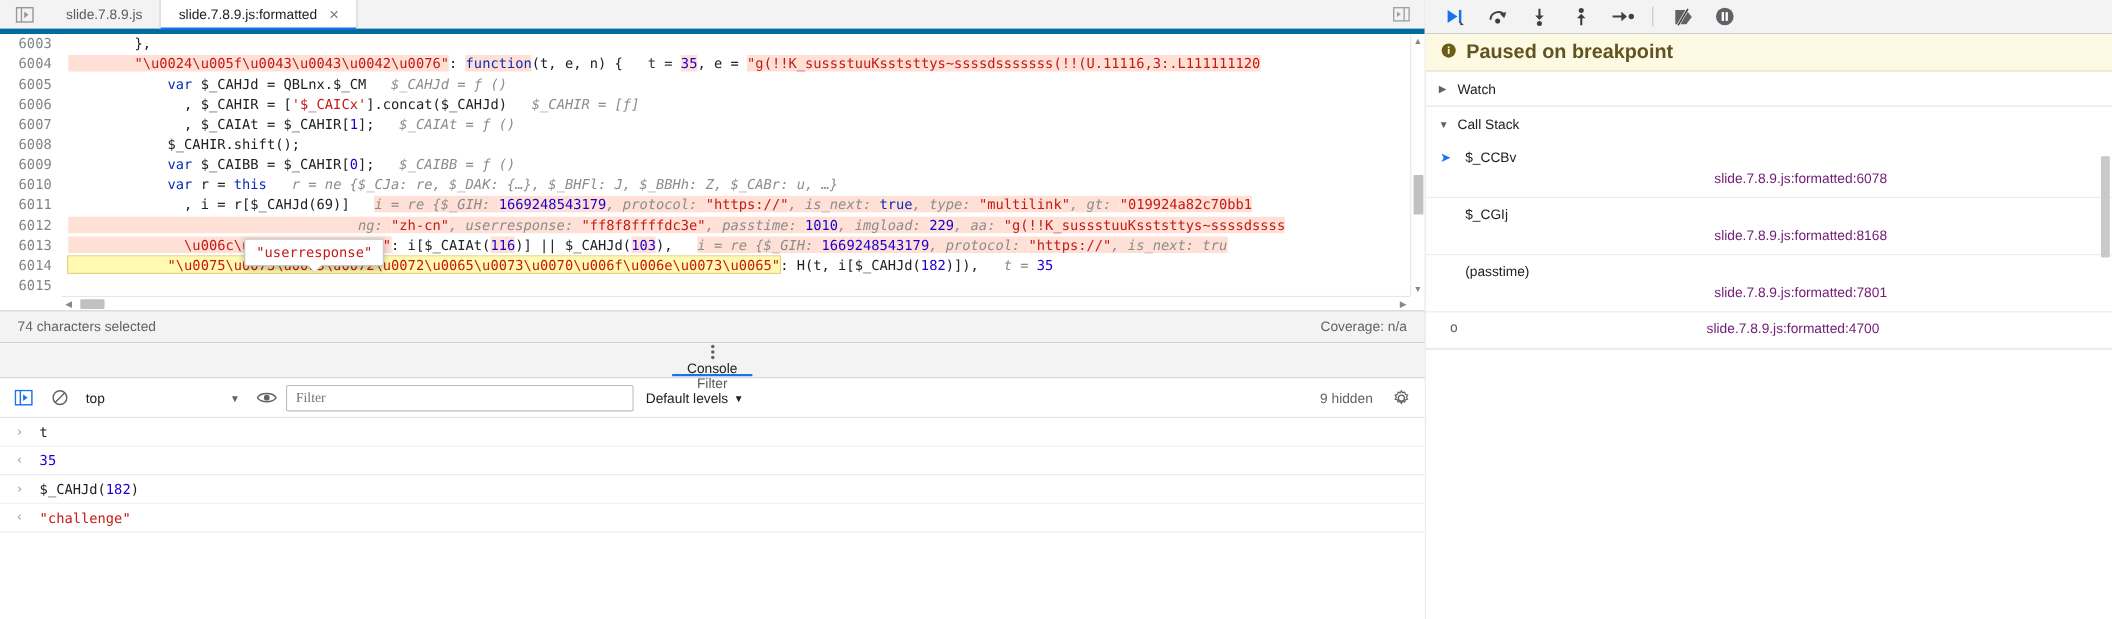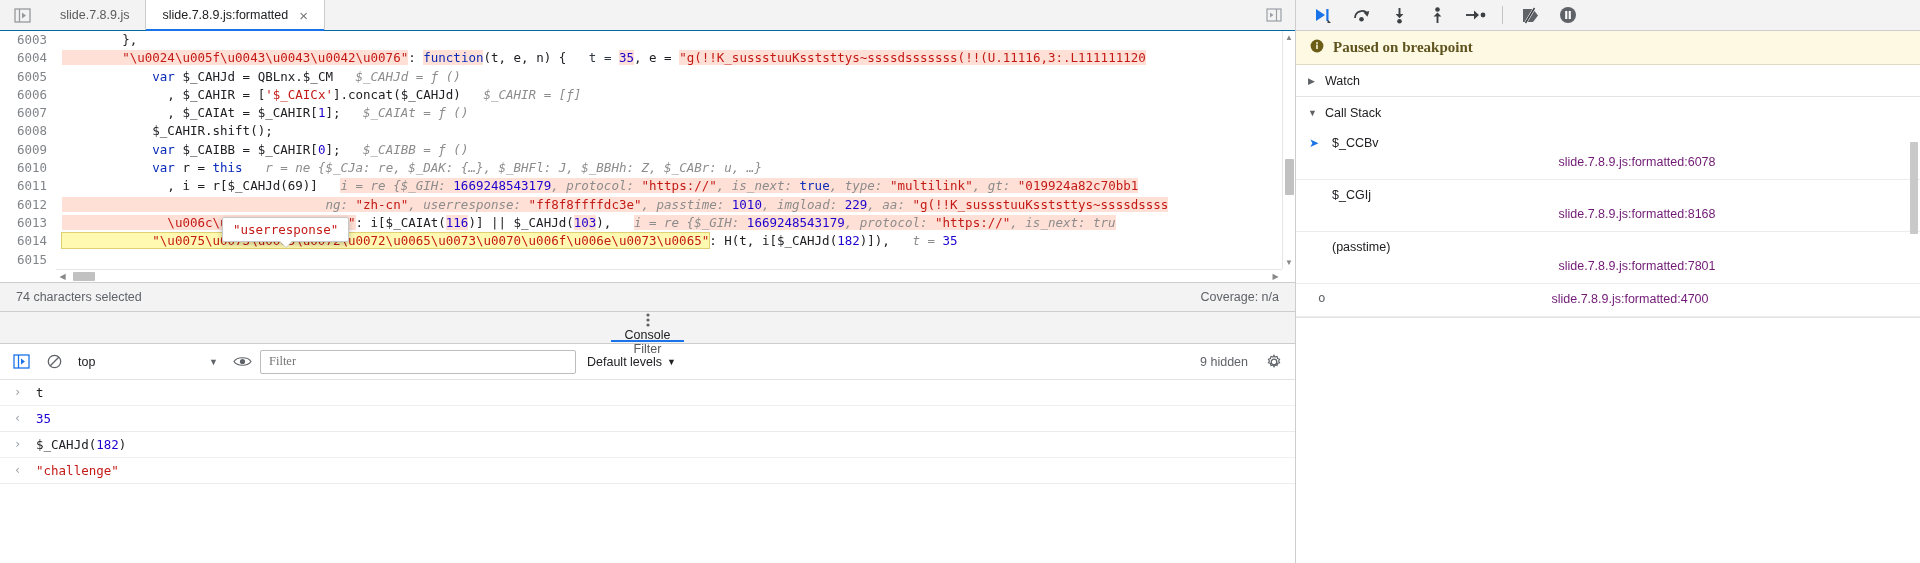--- a/index.html
+++ b/index.html
@@ -5,21 +5,21 @@
   * { box-sizing: border-box; margin:0; padding:0; }
   html,body { width:1920px; height:563px; overflow:hidden; background:#fff;
     font-family:"Liberation Sans", sans-serif; font-size:12px; color:#303942; }
 
   .app { display:flex; width:1920px; height:563px; }
   .left { width:1296px; height:563px; display:flex; flex-direction:column;
           border-right:1px solid #cdcdcd; background:#fff; }
   .right { width:624px; height:563px; display:flex; flex-direction:column; background:#fff; }
 
   
-  .tabstrip { height:31px; background:#f3f3f3; border-bottom:1px solid #0369a1;
+  .tabstrip { height:31px; background:#f3f3f3; border-bottom:5px solid #0369a1;
               display:flex; align-items:stretch; position:relative; }
   .navbtn { width:44px; display:flex; align-items:center; justify-content:center; cursor:pointer; }
   .navbtn svg { opacity:.62; }
   .tab { display:flex; align-items:center; padding:0 16px; font-size:12.5px;
          color:#5a5a5a; cursor:pointer; position:relative; white-space:nowrap; }
   .tab.active { background:#fff; color:#202124; border-top:none;
                 border-left:1px solid #cdcdcd; border-right:1px solid #cdcdcd; }
   .tab.active:after { content:""; position:absolute; left:0; right:0; bottom:-1px;
                       height:2px; background:#1a73e8; }
   .tab .x { margin-left:11px; font-size:15px; color:#777; line-height:1; }
@@ -106,21 +106,21 @@
   .cmsg .body { color:#202124; }
 
   
   .dbgtoolbar { height:31px; min-height:31px; background:#f3f3f3; border-bottom:1px solid #cdcdcd;
                 display:flex; align-items:center; padding-left:10px; gap:4px; }
   .tbtn { width:34px; height:26px; display:flex; align-items:center; justify-content:center; cursor:pointer; }
   .vdiv { width:1px; height:18px; background:#c4c4c4; margin:0 6px; }
 
   .paused { height:34px; min-height:34px; background:#fdf9e2; border-bottom:1px solid #e0dcc3;
             display:flex; align-items:center; padding-left:14px; gap:9px;
-            font-size:15px; font-weight:bold; color:#5f5420;font-family:Liberation Serif, serif; }
+            font-size:18px; font-weight:bold; color:#5f5420; }
 
   .section { border-bottom:1px solid #e3e3e3; }
   .sechead { height:31px; display:flex; align-items:center; padding-left:12px; gap:7px;
              font-size:12.5px; color:#202124; cursor:pointer; }
   .tri { font-size:9px; color:#5f6368; width:10px; }
 
   .csframe { padding:6px 0 7px 0; border-bottom:1px solid #ececec; cursor:pointer; position:relative; }
   .csframe .fname { font-size:12.5px; color:#202124; padding-left:36px; line-height:19px; }
   .csframe .floc  { font-size:12.5px; color:#701a75; padding-left:58px; line-height:19px;text-align:center; }
   .csframe .marker{ position:absolute; left:13px; top:8px; color:#1a73e8; font-size:12px; }

